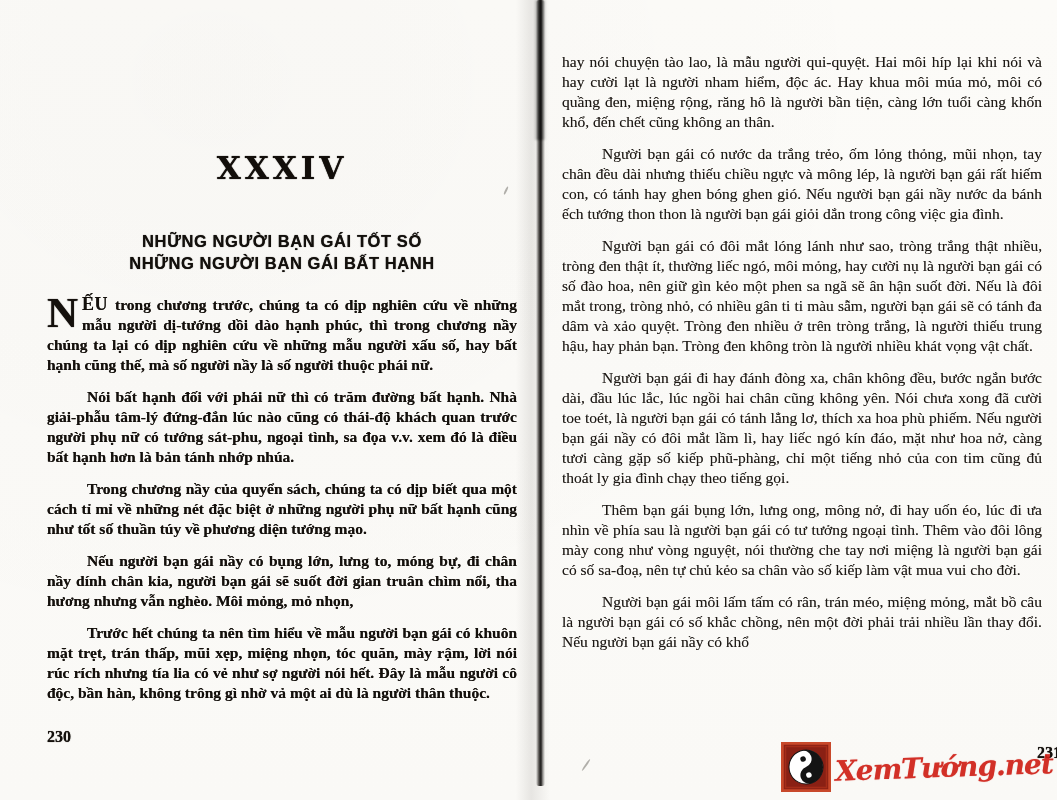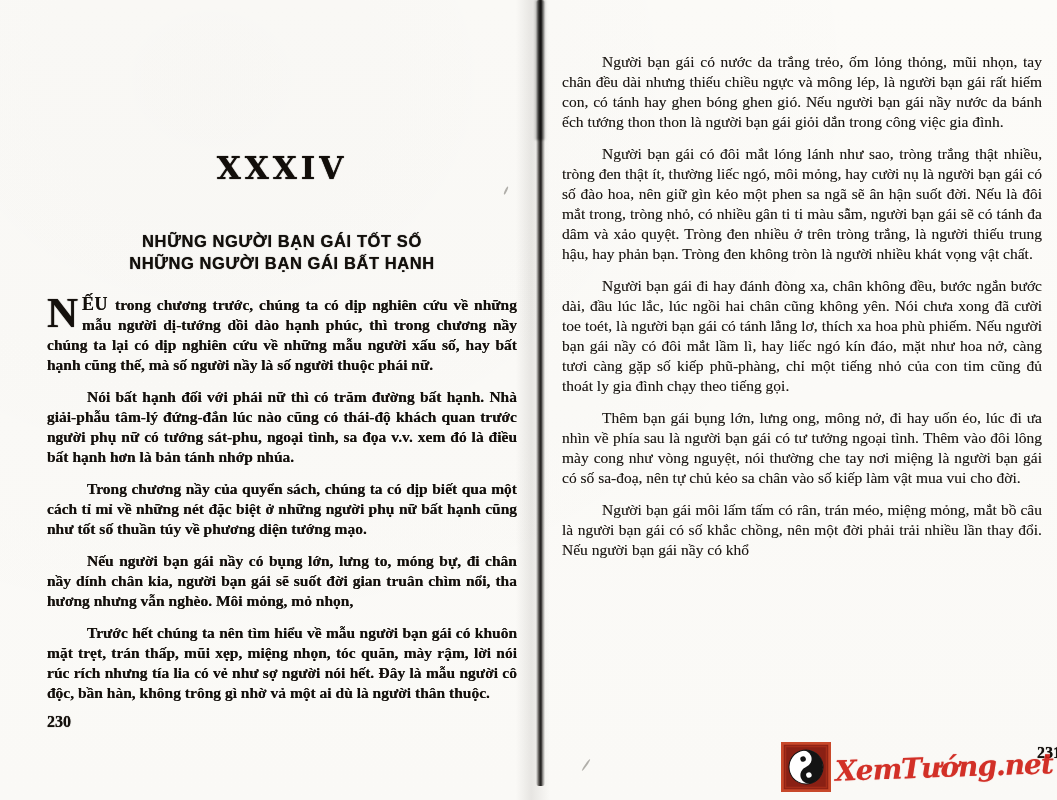--- a/index.html
+++ b/index.html
@@ -84,21 +84,21 @@
   }
   .dropcap-small{
     font-size:18px;letter-spacing:.5px;
   }
 
   .page-number{
     position:absolute;
     font-weight:bold;font-size:16px;color:#14100c;
     text-shadow:0 0 .8px rgba(20,16,12,.9);
   }
-  .page-number-left{left:47px;top:713px;}
+  .page-number-left{left:47px;top:728px;}
   .page-number-right{left:1037px;top:744px;z-index:1;}
 
   
   .watermark{
     position:absolute;right:4px;bottom:8px;z-index:2;
     display:flex;align-items:center;gap:4px;
   }
   .wm-iconbox{width:50px;height:50px;display:block;}
   .wm-text{
     font-family:"DejaVu Serif","Liberation Serif",serif;
@@ -128,20 +128,21 @@
     </p>
     <p class="indent">Nói bất hạnh đối với phái nữ thì có trăm đường bất hạnh. Nhà giải-phẫu tâm-lý đứng-đắn lúc nào cũng có thái-độ khách quan trước người phụ nữ có tướng sát-phu, ngoại tình, sa đọa v.v. xem đó là điều bất hạnh hơn là bản tánh nhớp nhúa.</p>
     <p class="indent">Trong chương nầy của quyển sách, chúng ta có dịp biết qua một cách tỉ mỉ về những nét đặc biệt ở những người phụ nữ bất hạnh cũng như tốt số thuần túy về phương diện tướng mạo.</p>
 
 
     <p class="indent">Nếu người bạn gái nầy có bụng lớn, lưng to, móng bự, đi chân nầy dính chân kia, người bạn gái sẽ suốt đời gian truân chìm nổi, tha hương nhưng vẫn nghèo. Môi mỏng, mỏ nhọn,</p>
     <p class="indent">Trước hết chúng ta nên tìm hiểu về mẫu người bạn gái có khuôn mặt trẹt, trán thấp, mũi xẹp, miệng nhọn, tóc quăn, mày rậm, lời nói rúc rích nhưng tía lia có vẻ như sợ người nói hết. Đây là mẫu người cô độc, bần hàn, không trông gì nhờ vả một ai dù là người thân thuộc.</p>
   </div>
 
   <div class="page page-right">
+    <p>hay nói chuyện tào lao, là mẫu người qui-quyệt. Hai môi híp lại khi nói và hay cười lạt là người nham hiểm, độc ác. Hay khua môi múa mỏ, môi có quầng đen, miệng rộng, răng hô là người bần tiện, càng lớn tuổi càng khốn khổ, đến chết cũng không an thân.</p>
     <p class="indent">Người bạn gái có nước da trắng trẻo, ốm lỏng thỏng, mũi nhọn, tay chân đều dài nhưng thiếu chiều ngực và mông lép, là người bạn gái rất hiếm con, có tánh hay ghen bóng ghen gió. Nếu người bạn gái nầy nước da bánh ếch tướng thon thon là người bạn gái giỏi dắn trong công việc gia đình.</p>
     <p class="indent">Người bạn gái có đôi mắt lóng lánh như sao, tròng trắng thật nhiều, tròng đen thật ít, thường liếc ngó, môi mỏng, hay cười nụ là người bạn gái có số đào hoa, nên giữ gìn kẻo một phen sa ngã sẽ ân hận suốt đời. Nếu là đôi mắt trong, tròng nhỏ, có nhiều gân ti ti màu sẫm, người bạn gái sẽ có tánh đa dâm và xảo quyệt. Tròng đen nhiều ở trên tròng trắng, là người thiếu trung hậu, hay phản bạn. Tròng đen không tròn là người nhiều khát vọng vật chất.</p>
     <p class="indent">Người bạn gái đi hay đánh đòng xa, chân không đều, bước ngắn bước dài, đầu lúc lắc, lúc ngồi hai chân cũng không yên. Nói chưa xong đã cười toe toét, là người bạn gái có tánh lẳng lơ, thích xa hoa phù phiếm. Nếu người bạn gái nầy có đôi mắt lầm lì, hay liếc ngó kín đáo, mặt như hoa nở, càng tươi càng gặp số kiếp phũ-phàng, chỉ một tiếng nhỏ của con tim cũng đủ thoát ly gia đình chạy theo tiếng gọi.</p>
     <p class="indent">Thêm bạn gái bụng lớn, lưng ong, mông nở, đi hay uốn éo, lúc đi ưa nhìn về phía sau là người bạn gái có tư tưởng ngoại tình. Thêm vào đôi lông mày cong như vòng nguyệt, nói thường che tay nơi miệng là người bạn gái có số sa-đoạ, nên tự chủ kẻo sa chân vào số kiếp làm vật mua vui cho đời.</p>
     <p class="indent">Người bạn gái môi lấm tấm có rân, trán méo, miệng mỏng, mắt bồ câu là người bạn gái có số khắc chồng, nên một đời phải trải nhiều lần thay đổi. Nếu người bạn gái nầy có khổ</p>
   </div>
 
   <div class="gutter-shade"></div>
   <div class="gutter-line"></div>
 

